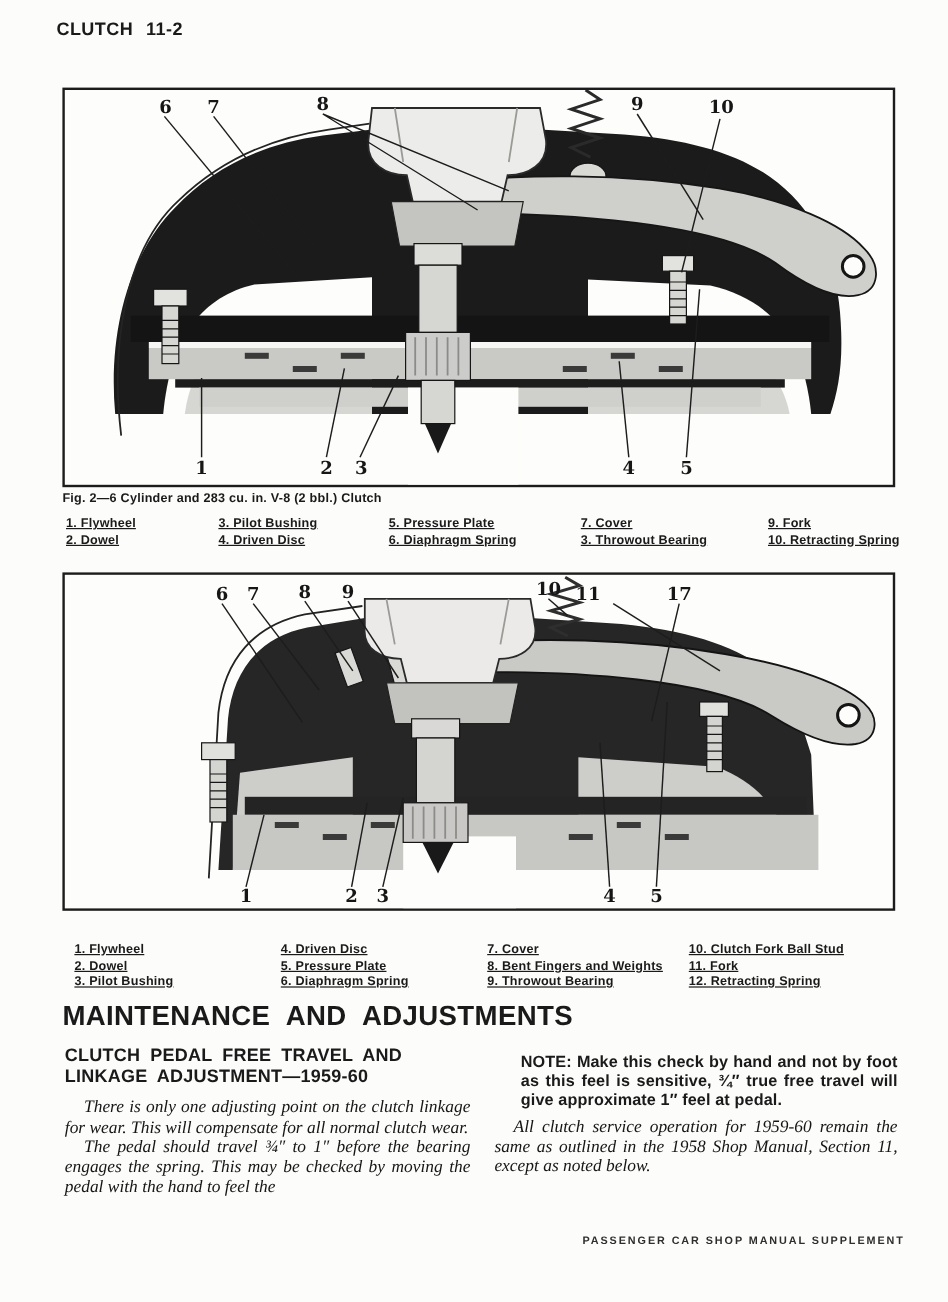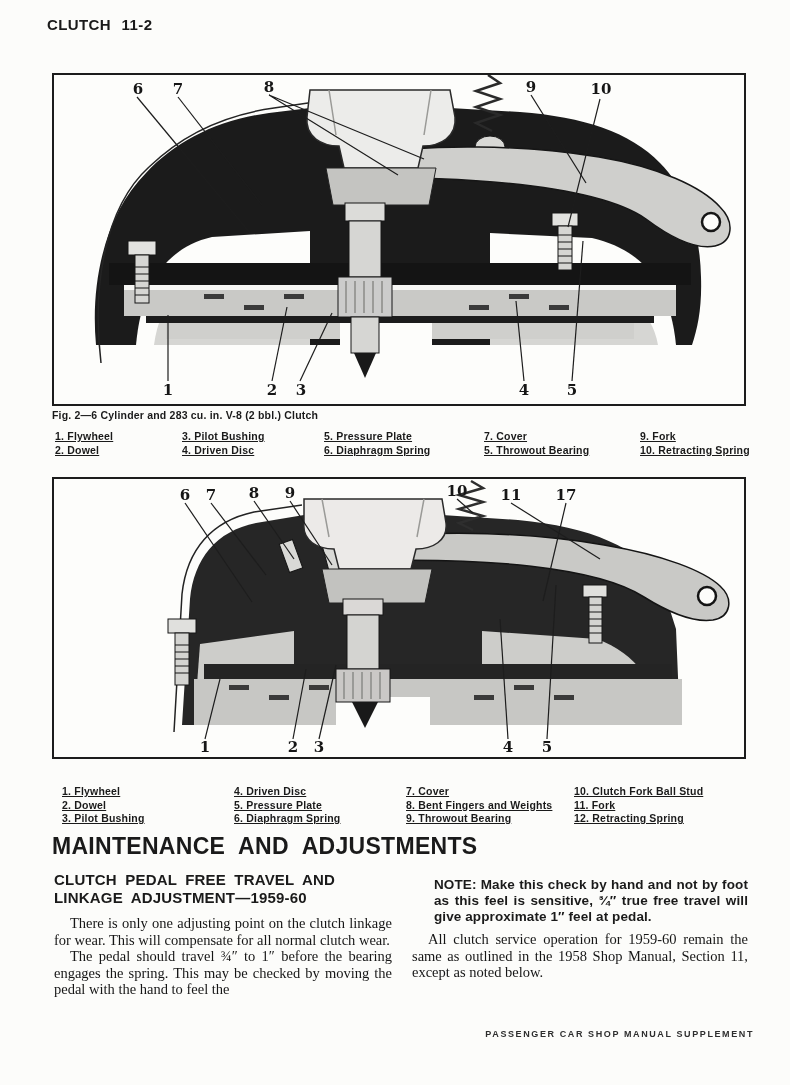--- a/index.html
+++ b/index.html
@@ -40,21 +40,21 @@
   .col.right{width:336px;}
   .subhead{margin:0 0 8px 0;}
   .subhead .hline{
     display:block;
     font:bold 15px/18px "Liberation Sans",sans-serif;letter-spacing:.2px;word-spacing:4px;
   }
   .body{
     margin:0;font:14.5px/16.5px "Liberation Serif",serif;
     text-align:justify;color:#161616;
   }
-  .body.indent{text-indent:16px;}
+  .body.indent{text-indent:16px;font-style:italic;}
   .note{
     margin:6px 0 6px 22px;
     font:bold 13.5px/16px "Liberation Sans",sans-serif;
     text-align:justify;letter-spacing:.1px;
   }
   .page-footer{
     position:absolute;right:36px;top:1029px;
     font:bold 9px/11px "Liberation Sans",sans-serif;letter-spacing:1.6px;color:#2e2e2e;
   }
 </style>
@@ -167,21 +167,21 @@
     <div class="pcol" style="left:130px;">
       <span>3. Pilot Bushing</span>
       <span>4. Driven Disc</span>
     </div>
     <div class="pcol" style="left:272px;">
       <span>5. Pressure Plate</span>
       <span>6. Diaphragm Spring</span>
     </div>
     <div class="pcol" style="left:432px;">
       <span>7. Cover</span>
-      <span>5. Throwout Bearing</span>
+      <span>3. Throwout Bearing</span>
     </div>
     <div class="pcol" style="left:588px;">
       <span>9. Fork</span>
       <span>10. Retracting Spring</span>
     </div>
   </div>
 
   <section class="figure" style="top:477px;height:282px;">
     <svg viewBox="0 0 690 278" preserveAspectRatio="none">
 
@@ -257,21 +257,21 @@
         <path d="M265,260 L282,186"></path>
         <path d="M454,260 L446,140"></path>
         <path d="M493,260 L502,106"></path>
       </g>
     </svg>
     <span class="callout" style="left:131px;top:8px;">6</span>
     <span class="callout" style="left:157px;top:8px;">7</span>
     <span class="callout" style="left:200px;top:6px;">8</span>
     <span class="callout" style="left:236px;top:6px;">9</span>
     <span class="callout" style="left:403px;top:4px;">10</span>
-    <span class="callout" style="left:457px;top:8px;">11</span>
+    <span class="callout" style="left:436px;top:8px;">11</span>
     <span class="callout" style="left:512px;top:8px;">17</span>
     <span class="callout" style="left:151px;top:260px;">1</span>
     <span class="callout" style="left:239px;top:260px;">2</span>
     <span class="callout" style="left:265px;top:260px;">3</span>
     <span class="callout" style="left:454px;top:260px;">4</span>
     <span class="callout" style="left:493px;top:260px;">5</span>
   </section>
 
 
   <div class="parts" style="top:785px;">

